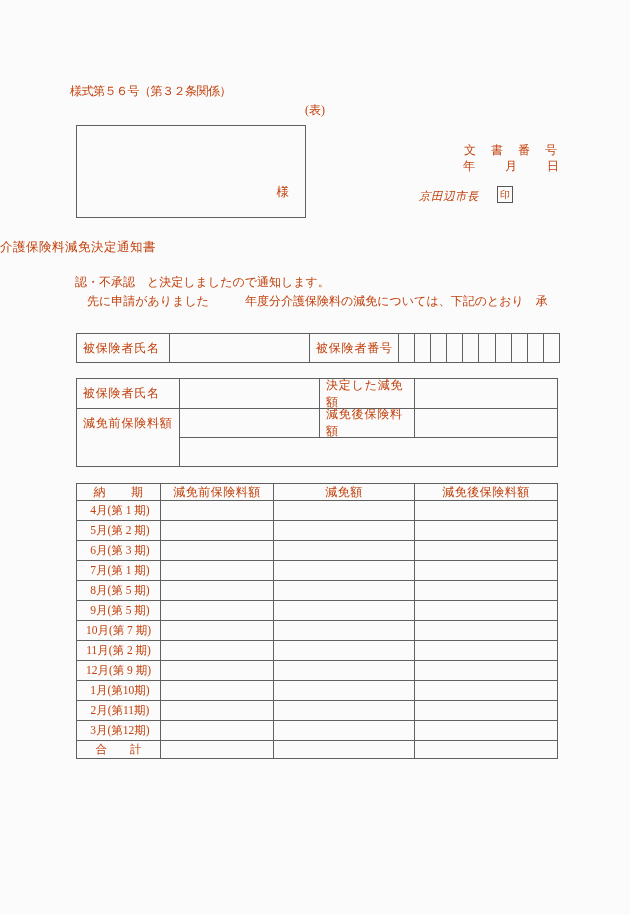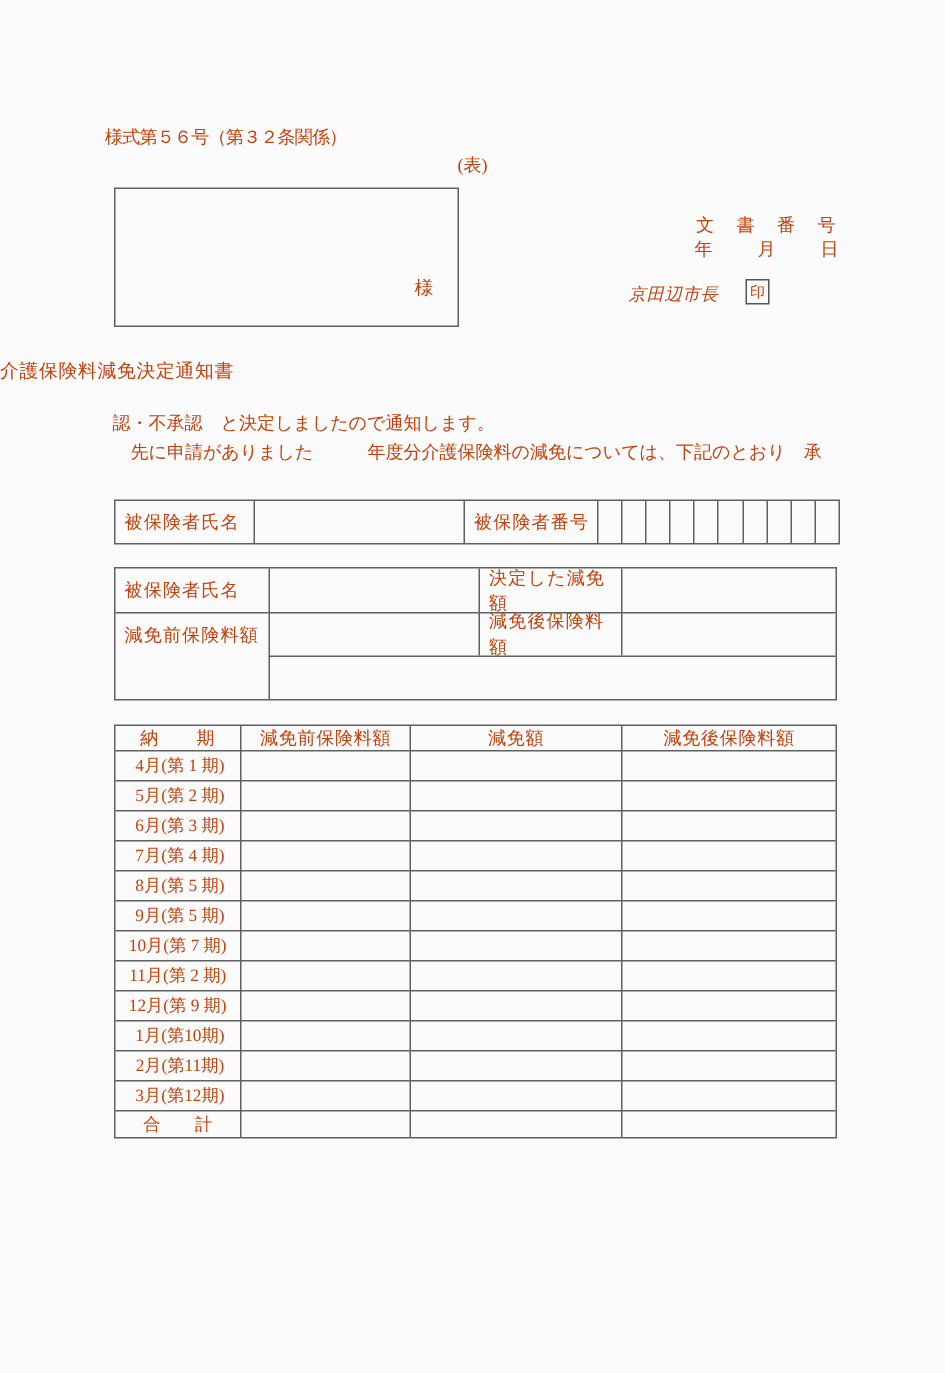--- a/index.html
+++ b/index.html
@@ -122,21 +122,21 @@
       <div class="pcell bt bl"></div>
       <div class="pcell bt bl"></div>
       <div class="pcell bt period"> 5月(第 2 期)</div>
       <div class="pcell bt bl"></div>
       <div class="pcell bt bl"></div>
       <div class="pcell bt bl"></div>
       <div class="pcell bt period"> 6月(第 3 期)</div>
       <div class="pcell bt bl"></div>
       <div class="pcell bt bl"></div>
       <div class="pcell bt bl"></div>
-      <div class="pcell bt period"> 7月(第 4 期)</div>
+      <div class="pcell bt period"> 7月(第 1 期)</div>
       <div class="pcell bt bl"></div>
       <div class="pcell bt bl"></div>
       <div class="pcell bt bl"></div>
       <div class="pcell bt period"> 8月(第 5 期)</div>
       <div class="pcell bt bl"></div>
       <div class="pcell bt bl"></div>
       <div class="pcell bt bl"></div>
       <div class="pcell bt period"> 9月(第 5 期)</div>
       <div class="pcell bt bl"></div>
       <div class="pcell bt bl"></div>

